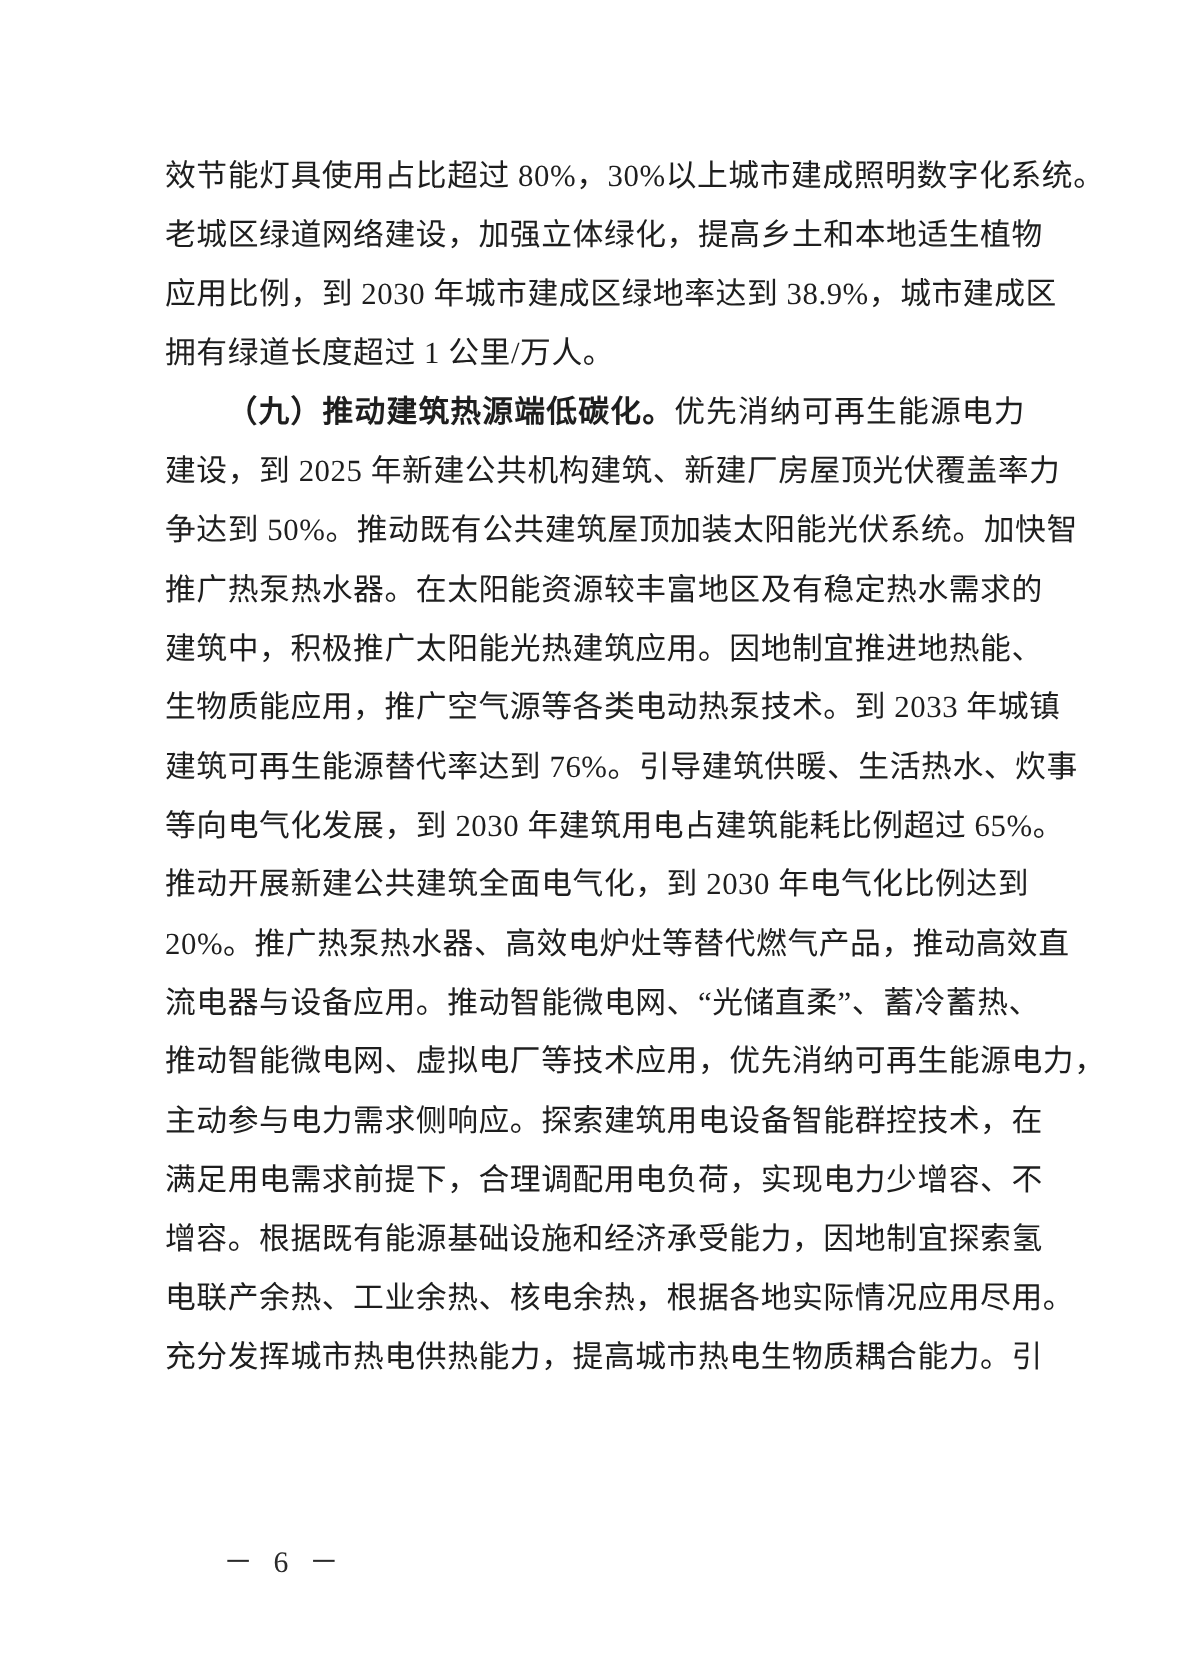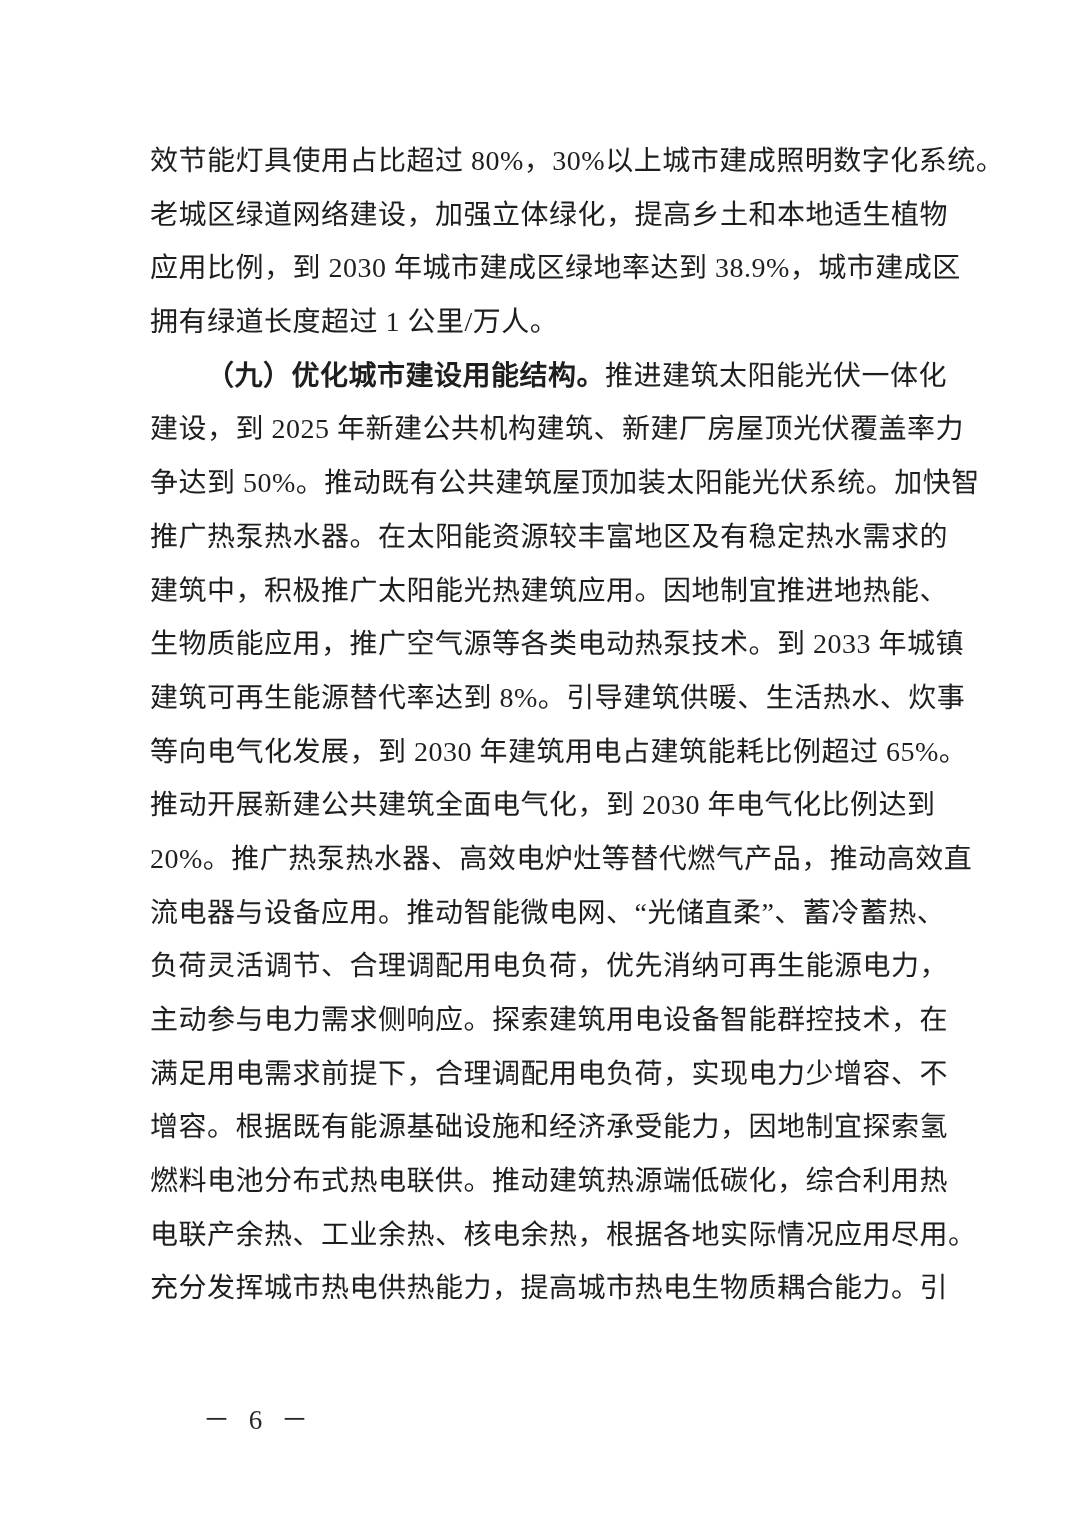--- a/index.html
+++ b/index.html
@@ -53,33 +53,32 @@
 </style>
 </head>
 <body>
 
 <div class="page">
   <div class="textblock" id="textblock">
       <div class="line"><span>效节能灯具使用占比超过 80%，30%以上城市建成照明数字化系统。</span></div>
       <div class="line"><span>老城区绿道网络建设，加强立体绿化，提高乡土和本地适生植物</span></div>
       <div class="line"><span>应用比例，到 2030 年城市建成区绿地率达到 38.9%，城市建成区</span></div>
       <div class="line end"><span>拥有绿道长度超过 1 公里/万人。</span></div>
-      <div class="line indent"><span class="head">（九）优化城市建设用能结构。</span><span>推进建筑太阳能光伏一体化</span></div>
+      <div class="line indent"><span class="head">（九）推动建筑热源端低碳化。</span><span>优先消纳可再生能源电力</span></div>
       <div class="line"><span>建设，到 2025 年新建公共机构建筑、新建厂房屋顶光伏覆盖率力</span></div>
       <div class="line"><span>争达到 50%。推动既有公共建筑屋顶加装太阳能光伏系统。加快智</span></div>
       <div class="line"><span>推广热泵热水器。在太阳能资源较丰富地区及有稳定热水需求的</span></div>
       <div class="line"><span>建筑中，积极推广太阳能光热建筑应用。因地制宜推进地热能、</span></div>
       <div class="line"><span>生物质能应用，推广空气源等各类电动热泵技术。到 2033 年城镇</span></div>
-      <div class="line"><span>建筑可再生能源替代率达到 8%。引导建筑供暖、生活热水、炊事</span></div>
+      <div class="line"><span>建筑可再生能源替代率达到 76%。引导建筑供暖、生活热水、炊事</span></div>
       <div class="line"><span>等向电气化发展，到 2030 年建筑用电占建筑能耗比例超过 65%。</span></div>
       <div class="line"><span>推动开展新建公共建筑全面电气化，到 2030 年电气化比例达到</span></div>
       <div class="line"><span>20%。推广热泵热水器、高效电炉灶等替代燃气产品，推动高效直</span></div>
       <div class="line"><span>流电器与设备应用。推动智能微电网、“光储直柔”、蓄冷蓄热、</span></div>
-      <div class="line"><span>负荷灵活调节、合理调配用电负荷，优先消纳可再生能源电力，</span></div>
+      <div class="line"><span>推动智能微电网、虚拟电厂等技术应用，优先消纳可再生能源电力，</span></div>
       <div class="line"><span>主动参与电力需求侧响应。探索建筑用电设备智能群控技术，在</span></div>
       <div class="line"><span>满足用电需求前提下，合理调配用电负荷，实现电力少增容、不</span></div>
       <div class="line"><span>增容。根据既有能源基础设施和经济承受能力，因地制宜探索氢</span></div>
-      <div class="line"><span>燃料电池分布式热电联供。推动建筑热源端低碳化，综合利用热</span></div>
       <div class="line"><span>电联产余热、工业余热、核电余热，根据各地实际情况应用尽用。</span></div>
       <div class="line"><span>充分发挥城市热电供热能力，提高城市热电生物质耦合能力。引</span></div>
     </div>
   <div class="footer">－ 6 －</div>
 </div>
 
 </body></html>

